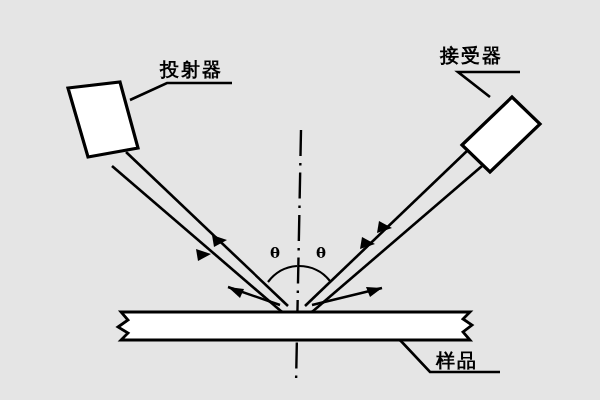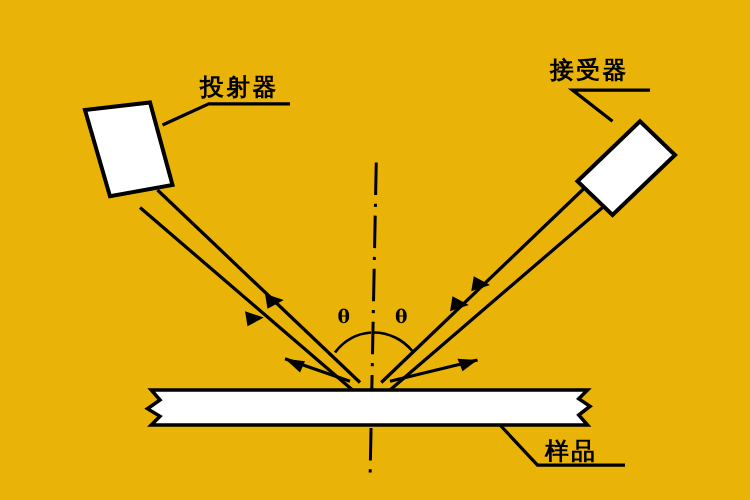--- a/index.html
+++ b/index.html
@@ -8,21 +8,21 @@
     padding: 0;
     background: #ffffff;
   }
   body {
     font-family: "DejaVu Sans", "Liberation Sans", sans-serif;
   }
   #diagram-root {
     position: relative;
     width: 600px;
     height: 400px;
-    background: #eab308;
+    background: #e5e5e5;
     overflow: hidden;
     text-align: center;
   }
   #diagram-svg {
     display: block;
     width: 600px;
     height: 400px;
   }
   .stroke {
     fill: none;

